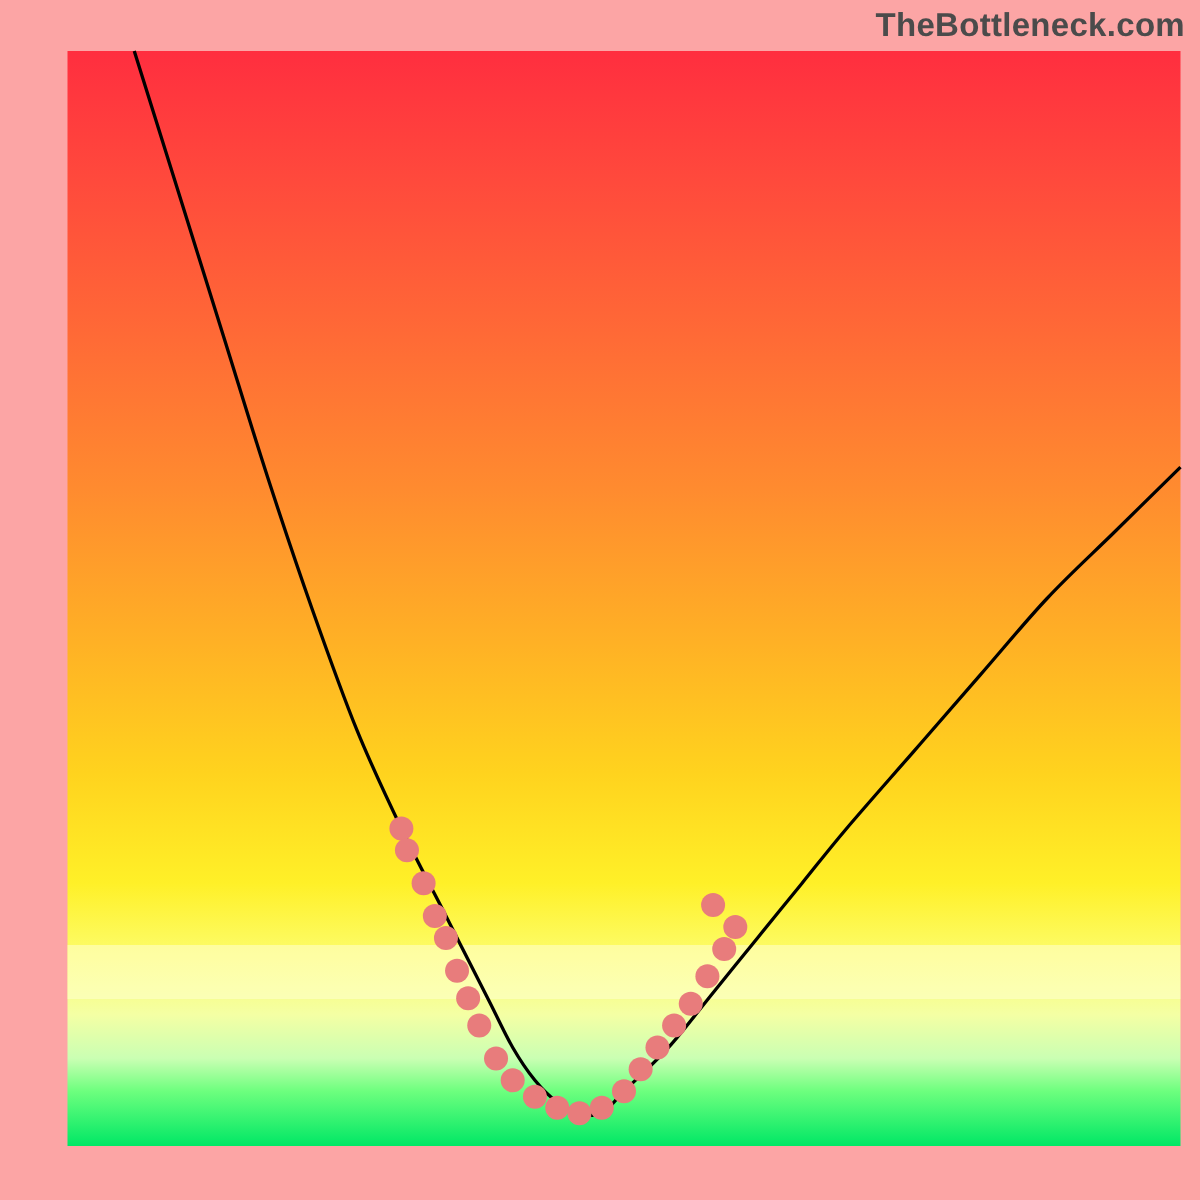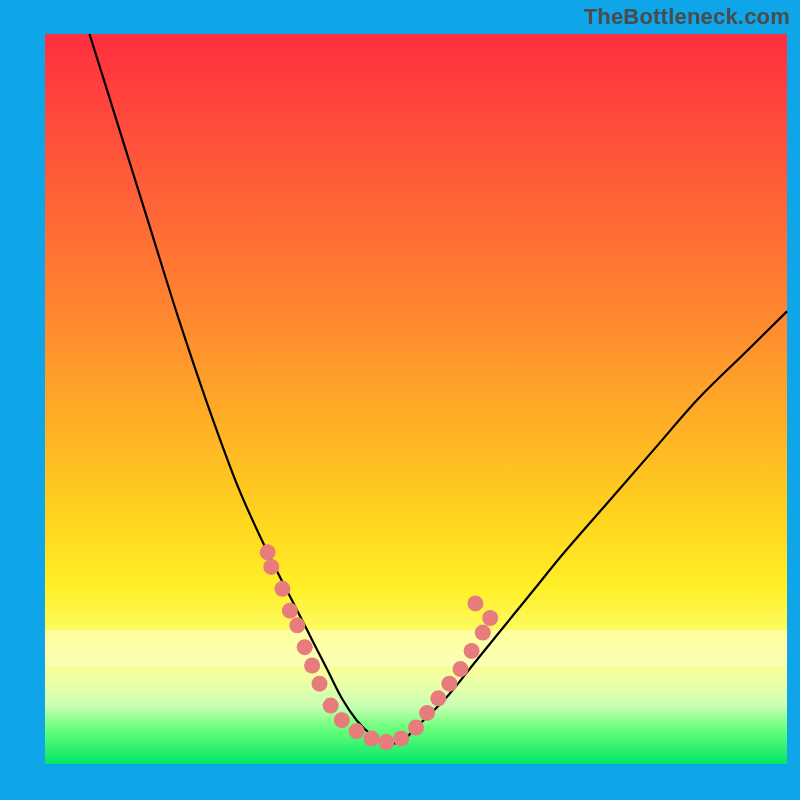--- a/index.html
+++ b/index.html
@@ -8,21 +8,21 @@
     width: 800px;
     height: 800px;
     background: #000;
     overflow: hidden;
     font-family: Arial, Helvetica, sans-serif;
   }
   .frame {
     position: relative;
     width: 800px;
     height: 800px;
-    background: #0ea5e9;
+    background: #fca5a5;
   }
   .watermark {
     position: absolute;
     top: 4px;
     right: 10px;
     color: #4b4b4b;
     font-size: 22px;
     font-weight: 600;
     letter-spacing: 0.2px;
     z-index: 5;

